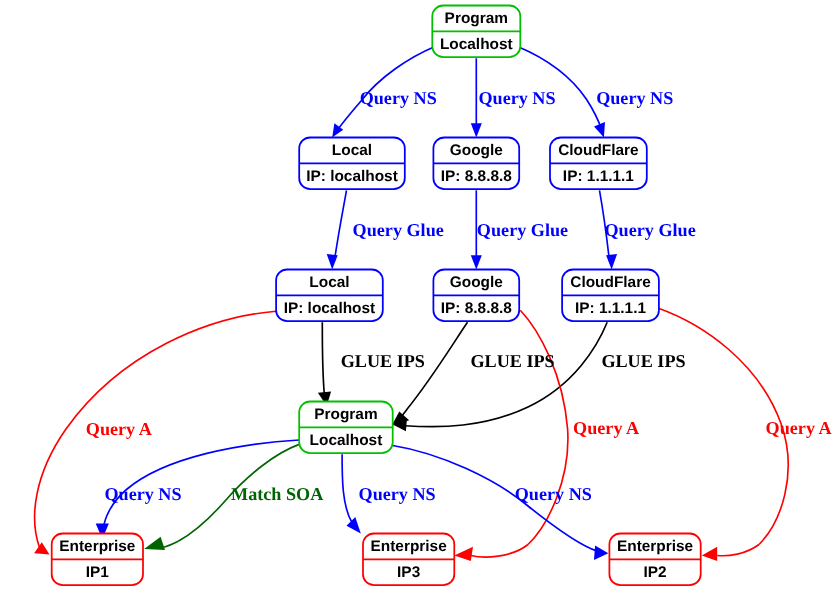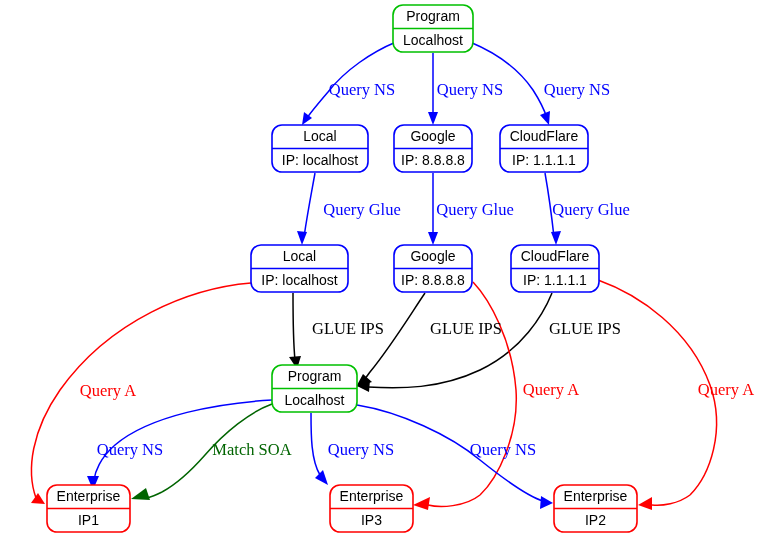--- a/index.html
+++ b/index.html
@@ -11,20 +11,21 @@
     width: 761px;
     height: 543px;
     overflow: hidden;
     font-family: "Liberation Sans", sans-serif;
   }
   #diagram-root {
     position: relative;
     width: 761px;
     height: 415px;
     background: #ffffff;
+    font-weight: bold;
   }
   svg#graph {
     display: block;
     width: 761px;
     height: 543px;
   }
   .node-label {
     font-family: "Liberation Sans", sans-serif;
     font-size: 14px;
     fill: #000000;

